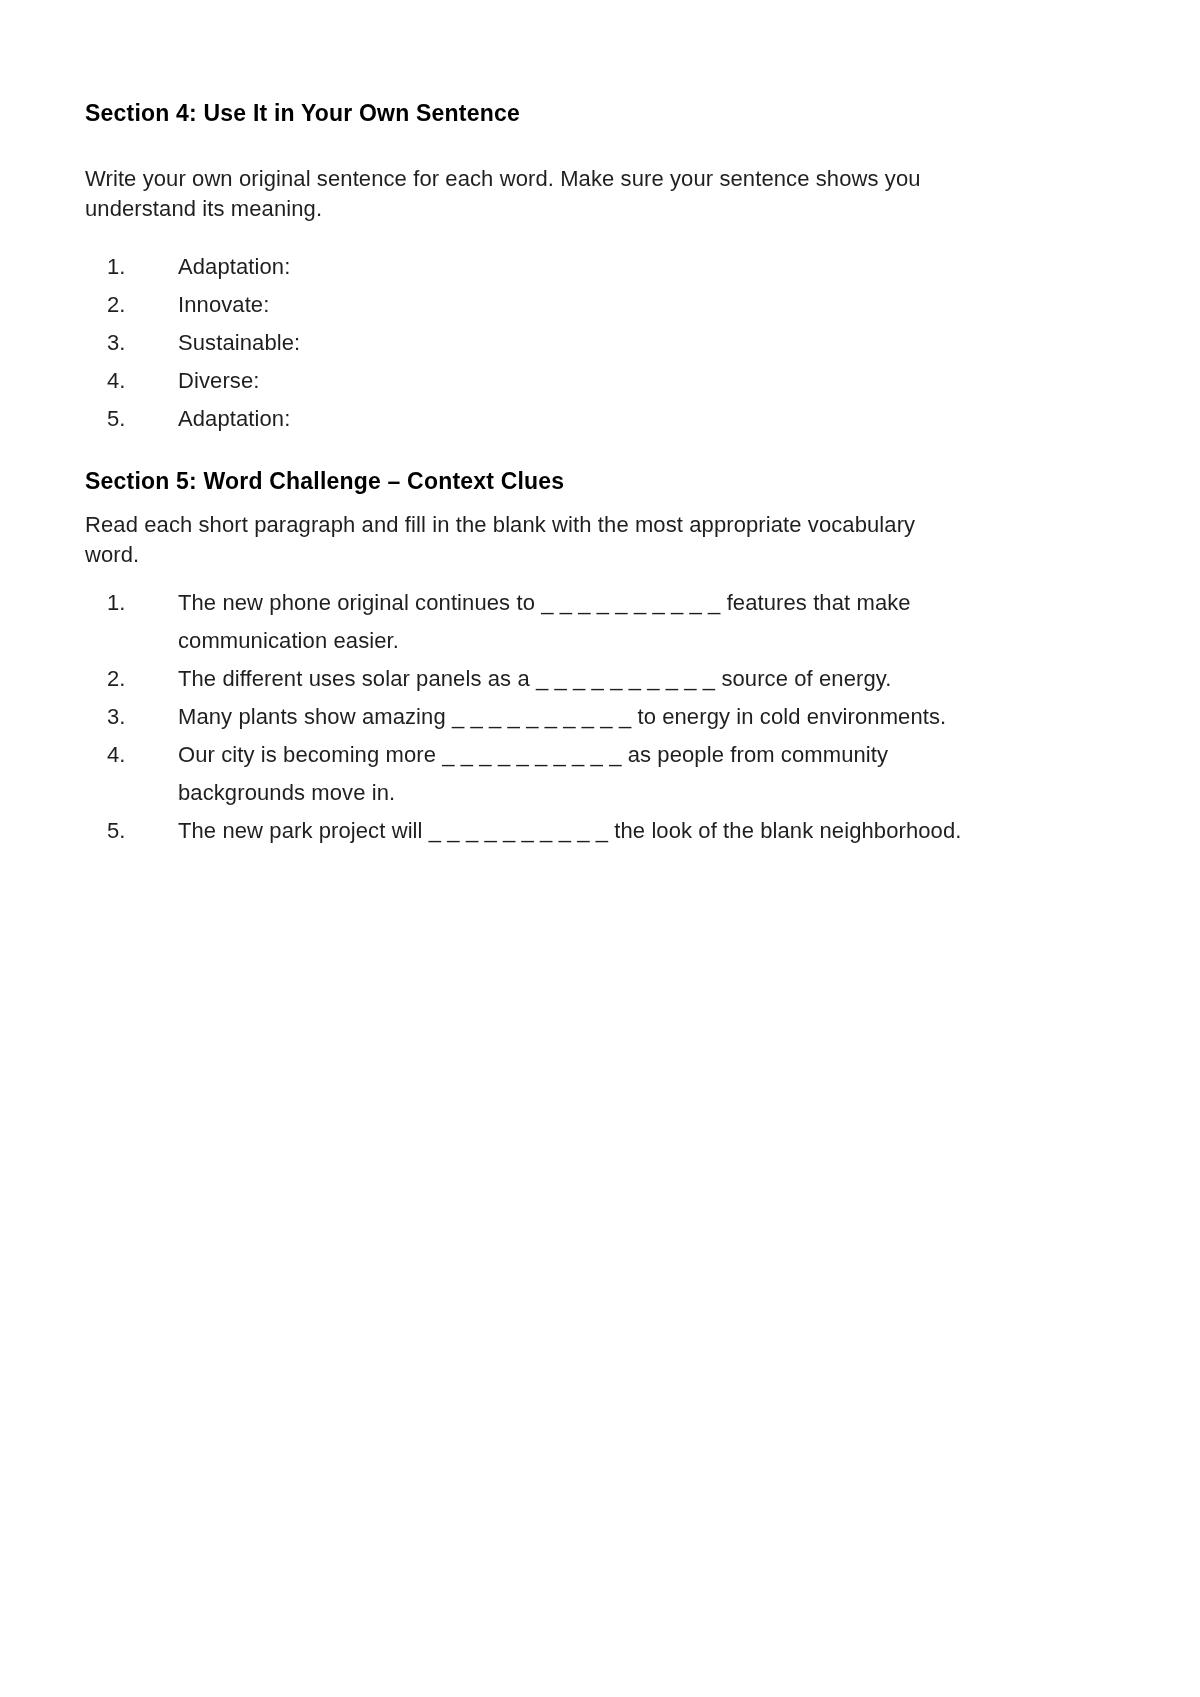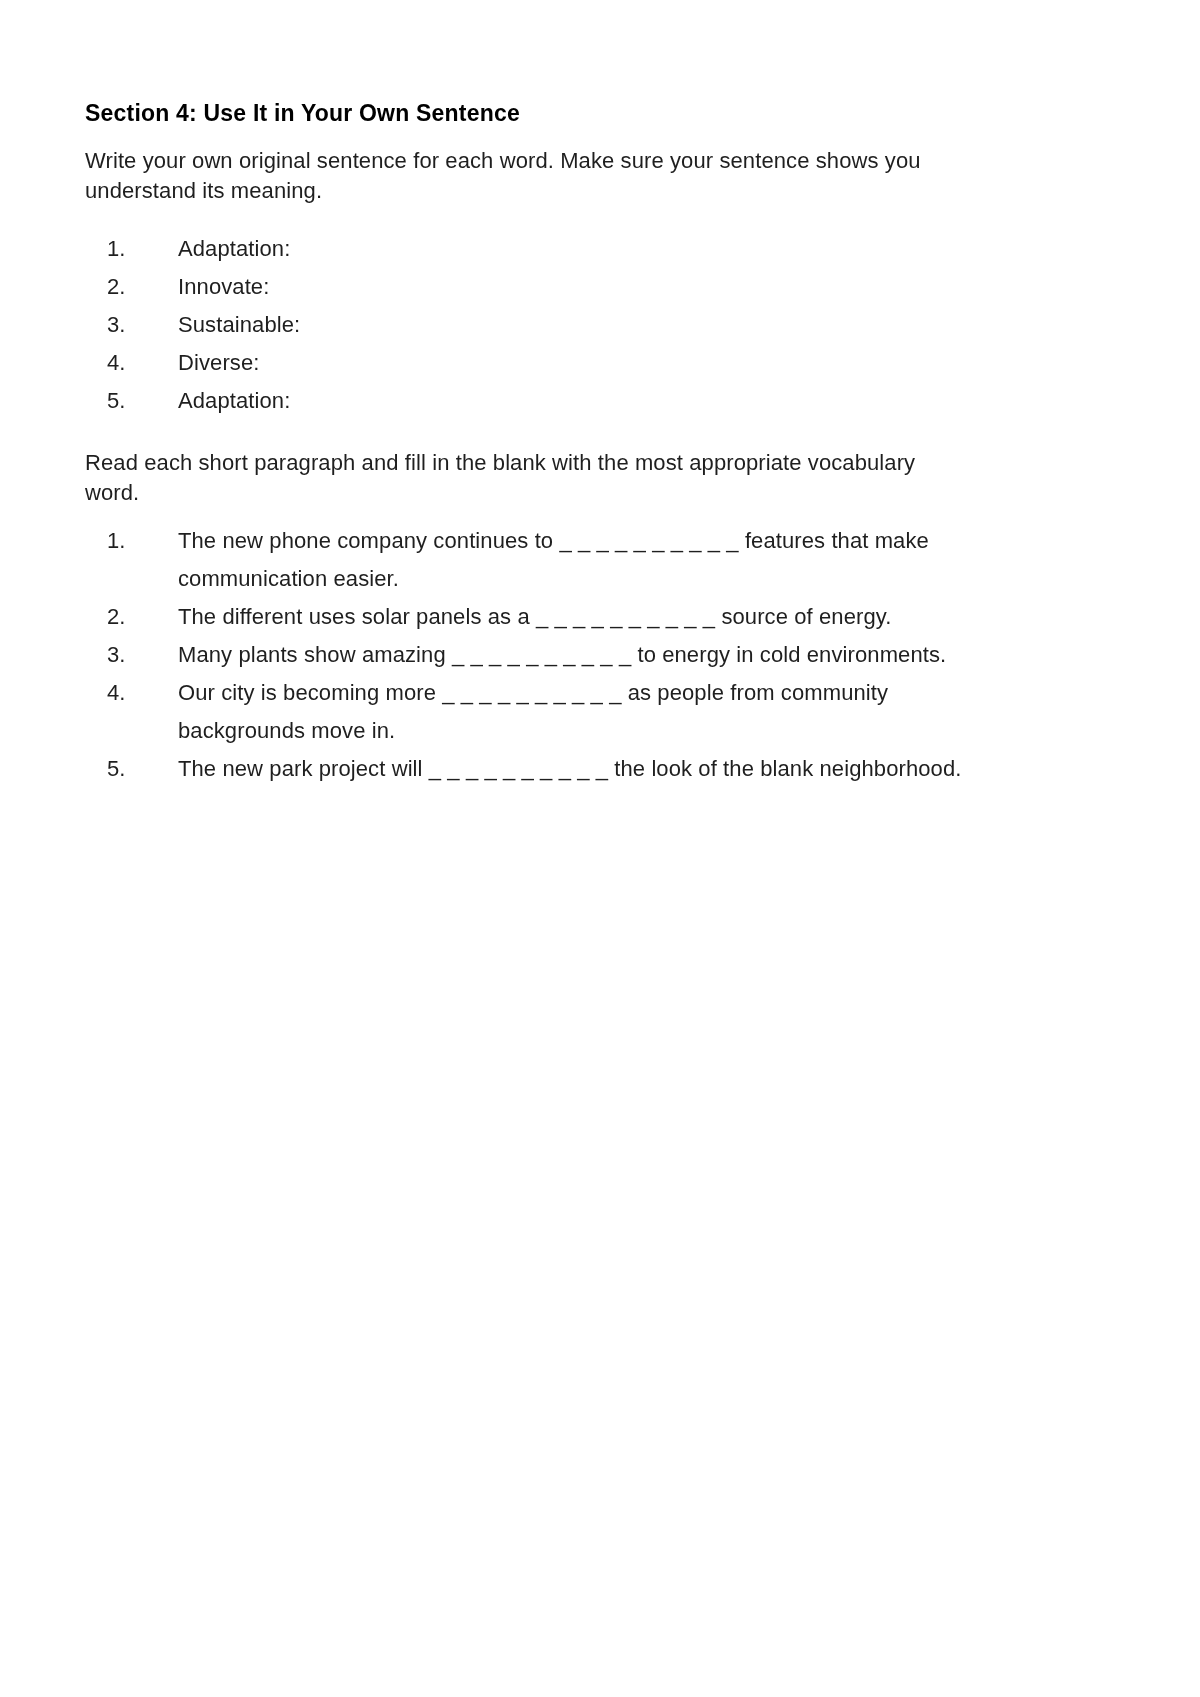--- a/index.html
+++ b/index.html
@@ -25,21 +25,21 @@
       font-size: 23px;
       font-weight: 700;
       color: #000000;
       line-height: 30px;
       letter-spacing: 0.2px;
       white-space: pre-line;
     }
     .instructions {
       font-size: 22px;
       line-height: 30px;
-      margin-top: 18px;
+      margin-top: 36px;
       letter-spacing: 0.1px;
       white-space: pre-line;
       color: #1f1f1f;
     }
     .word-list {
       margin-top: 24px;
     }
     .list-item {
       display: grid;
       grid-template-columns: 71px 1fr;
@@ -51,21 +51,21 @@
     .item-number {
       text-align: left;
     }
     .item-text {
       white-space: pre-line;
     }
     .section + .section {
       margin-top: 28px;
     }
     .section-5 .instructions {
-      margin-top: 2px;
+      margin-top: 14px;
     }
     .section-5 .word-list {
       margin-top: 14px;
     }
   </style>
 </head>
 <body>
 
 <div class="page">
 
@@ -92,27 +92,28 @@
         <span class="item-text">Diverse:</span>
       </div>
       <div class="list-item">
         <span class="item-number">5.</span>
         <span class="item-text">Adaptation:</span>
       </div>
     </div>
   </div>
 
   <div class="section section-5">
+    <div class="section-heading">Section 5: Word Challenge – Context Clues</div>
     <div class="instructions">Read each short paragraph and fill in the blank with the most appropriate vocabulary
 word.</div>
 
     <div class="word-list">
       <div class="list-item">
         <span class="item-number">1.</span>
-        <span class="item-text">The new phone company continues to _ _ _ _ _ _ _ _ _ _ features that make
+        <span class="item-text">The new phone original continues to _ _ _ _ _ _ _ _ _ _ features that make
 communication easier.</span>
       </div>
       <div class="list-item">
         <span class="item-number">2.</span>
         <span class="item-text">The different uses solar panels as a _ _ _ _ _ _ _ _ _ _ source of energy.</span>
       </div>
       <div class="list-item">
         <span class="item-number">3.</span>
         <span class="item-text">Many plants show amazing _ _ _ _ _ _ _ _ _ _ to energy in cold environments.</span>
       </div>

